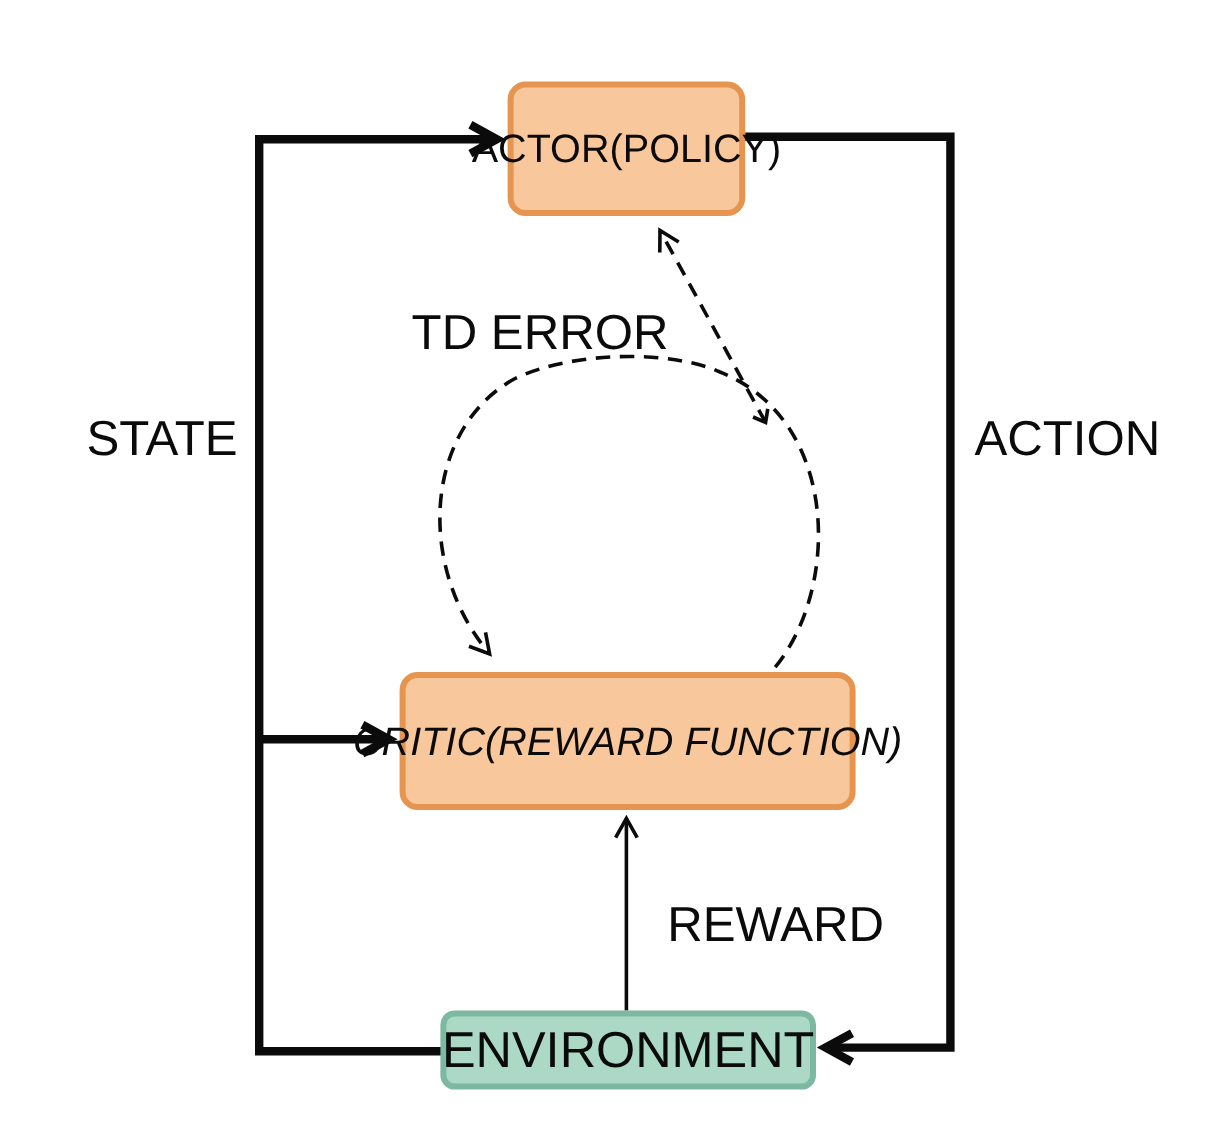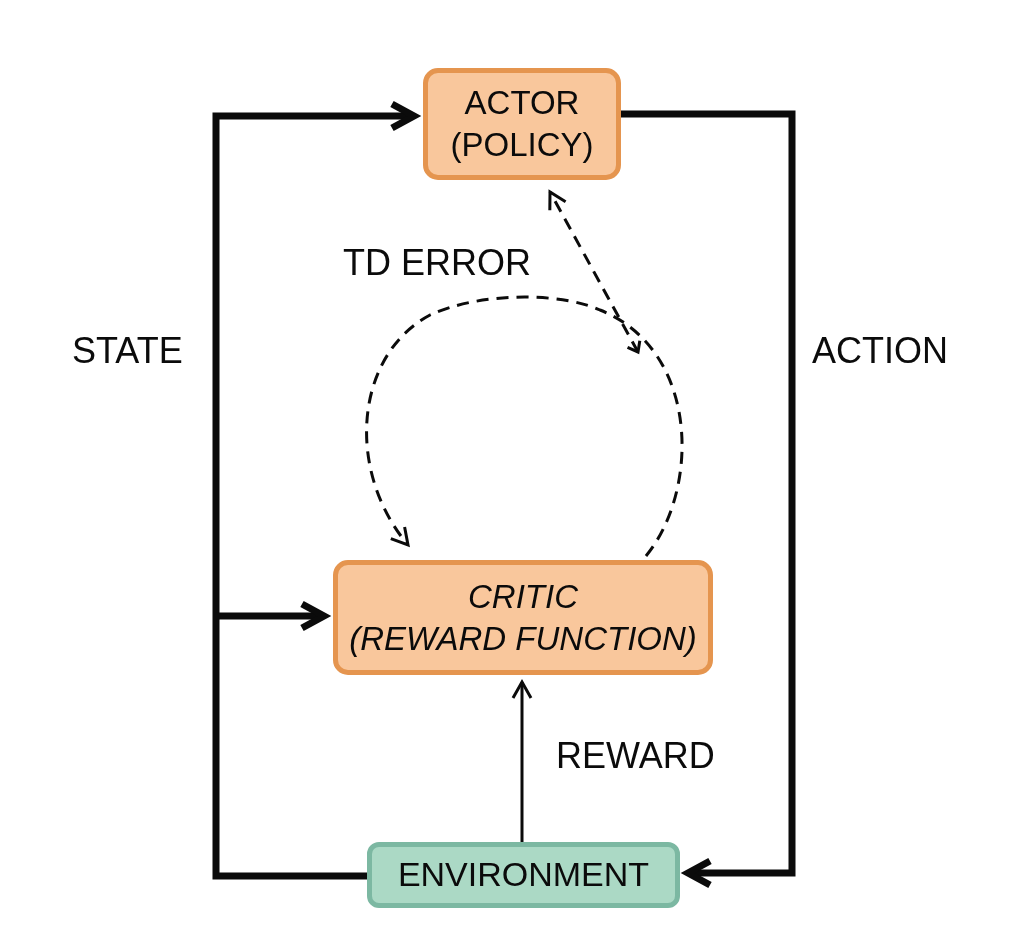--- a/index.html
+++ b/index.html
@@ -25,48 +25,48 @@
     left: 0; top: 0;
     width: 1024px; height: 948px;
   }
   svg.wires path { fill: none; stroke: var(--line-color); }
   .wire-thick { stroke-width: 7px; }
   .wire-thin  { stroke-width: 3px; }
   .wire-dashed { stroke-width: 3px; stroke-dasharray: 12 8; }
   .node {
     position: absolute;
     display: flex;
-    flex-direction: column;
     align-items: center;
     justify-content: center;
     text-align: center;
     color: #0b0b0b;
     line-height: 1.27;
     white-space: nowrap;
   }
   .node-orange {
     background: var(--node-fill);
     border: 5px solid var(--node-border);
     border-radius: 15px;
     font-size: 33px;
   }
   .node-env {
     background: var(--env-fill);
     border: 5px solid var(--env-border);
     border-radius: 12px;
-    font-size: 34px;
+    font-size: 42px;
   }
   .node-actor       { left: 423px; top: 68px;  width: 198px; height: 112px; }
   .node-critic      { left: 333px; top: 560px; width: 380px; height: 115px; font-style: italic; }
   .node-environment { left: 367px; top: 842px; width: 313px; height: 66px; }
   .edge-label {
     position: absolute;
-    font-size: 36px;
+    font-size: 41px;
     color: #0b0b0b;
     white-space: nowrap;
+    margin-top: 12px;
   }
   .label-state    { left: 72px;  top: 330px; }
   .label-action   { left: 812px; top: 330px; }
   .label-td-error { left: 343px; top: 242px; }
   .label-reward   { left: 556px; top: 735px; }
 </style>
 </head>
 <body>
 
 <div class="canvas">

